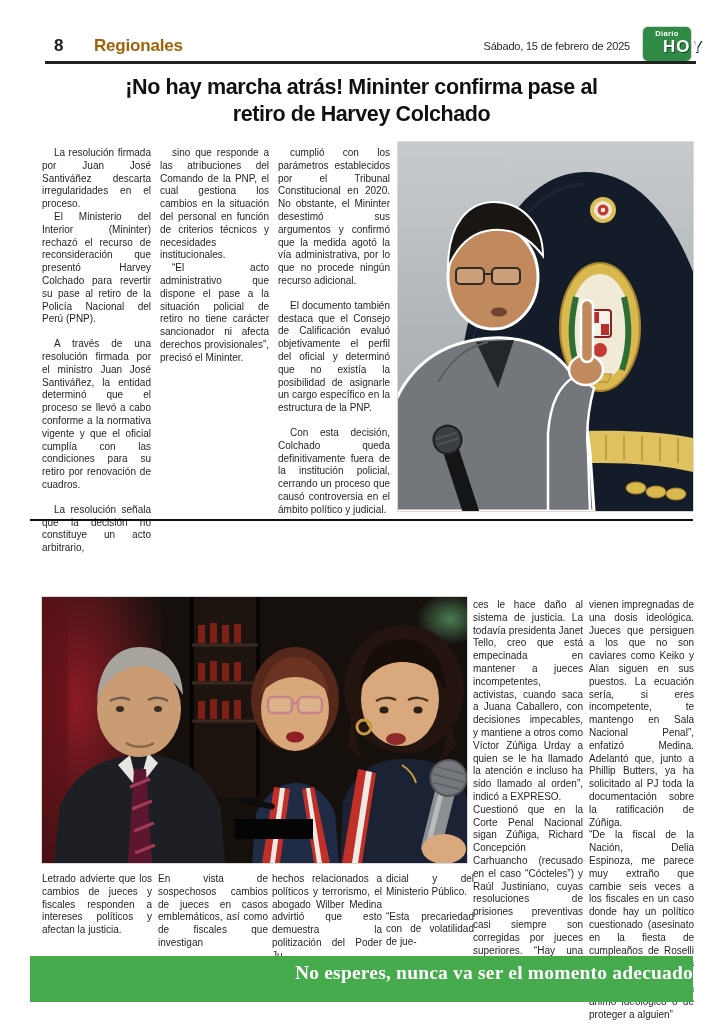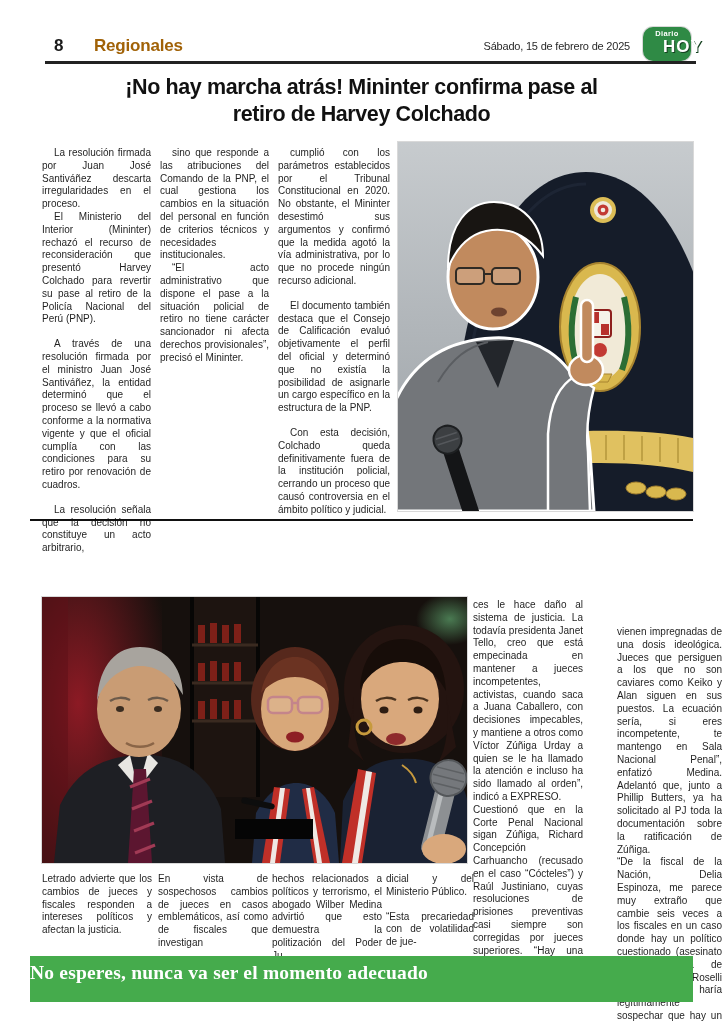--- a/index.html
+++ b/index.html
@@ -11,21 +11,21 @@
   html,body{margin:0;padding:0;background:#ffffff;}
   #page{
     position:relative;width:723px;height:1024px;background:#ffffff;overflow:hidden;
     font-family:"Liberation Sans", sans-serif;
   }
   
   .pagenum{position:absolute;left:54px;top:36px;font-size:17px;font-weight:bold;color:#1a1a1a;}
   .section{position:absolute;left:94px;top:36px;font-size:17px;font-weight:bold;color:#a16207;letter-spacing:-0.2px;}
   .date{position:absolute;left:420px;top:40px;width:210px;text-align:right;font-size:11px;color:#2a2a2a;letter-spacing:-0.2px;}
   .logo{position:absolute;left:643px;top:27px;width:48px;height:34px;background:var(--logo_green);
-        border-radius:10px;text-align:center;color:#fff;box-shadow:0 0 0 1px rgba(0,0,0,0.15);}
+        border-radius:5px;text-align:center;color:#fff;box-shadow:0 0 0 1px rgba(0,0,0,0.15);}
   .logo .logo-top{display:block;font-size:7.5px;font-weight:bold;margin-top:2px;letter-spacing:0.4px;}
   .logo .logo-main{display:block;font-size:17px;font-weight:bold;line-height:18px;letter-spacing:1px;
         text-shadow:1px 1px 0 #14401f;padding-left:20px;}
   .header-rule{position:absolute;left:45px;top:61px;width:651px;height:3px;background:#222;}
   
   .headline{position:absolute;left:30px;width:663px;text-align:center;font-weight:bold;color:var(--headline_color);letter-spacing:-0.4px;}
   .headline-1{top:74px;font-size:21.5px;line-height:27px;}
   .headline-2{top:528px;font-size:19.5px;line-height:26.5px;}
   
   .col{position:absolute;font-size:10px;line-height:12.8px;text-align:justify;color:var(--text_color);}
@@ -33,21 +33,21 @@
   .col.indent p{text-indent:12px;}
   .col p.gap{margin-top:12px;}
   
   .photo{position:absolute;box-shadow:0 0 0 1px #d9d9d9;overflow:hidden;}
   .photo svg{display:block;}
   
   .divider{position:absolute;left:30px;top:519px;width:663px;height:2px;background:#111;}
   
   .banner{position:absolute;left:30px;top:956px;width:663px;height:46px;background:var(--accent_green);
           color:#ffffff;font-family:"Liberation Serif", serif;font-weight:bold;font-size:19.5px;
-          text-align:left;box-sizing:border-box;padding-top:6px;letter-spacing:0.2px;}
+          text-align:right;box-sizing:border-box;padding-top:6px;letter-spacing:0.2px;}
 </style>
 </head>
 <body>
 
 <div id="page">
 
   <div class="pagenum">8</div>
   <div class="section">Regionales</div>
   <div class="date">Sábado, 15 de febrero de 2025</div>
   <div class="logo">
@@ -262,21 +262,21 @@
         </g>
         <ellipse cx="402" cy="252" rx="22" ry="15" fill="#d9a87c"></ellipse>
       </g>
     </svg>
   </div>
 
   <div class="col" style="left:473px;top:599px;width:110px;height:358px;">
     <p>ces le hace daño al sistema de justicia. La todavía presidenta Janet Tello, creo que está empecinada en mantener a jueces incompetentes, activistas, cuando saca a Juana Caballero, con decisiones impecables, y mantiene a otros como Víctor Zúñiga Urday a quien se le ha llamado la atención e incluso ha sido llamado al orden”, indicó a EXPRESO.</p>
     <p>Cuestionó que en la Corte Penal Nacional sigan Zúñiga, Richard Concepción Carhuancho (recusado en el caso “Cócteles”) y Raúl Justiniano, cuyas resoluciones de prisiones preventivas casi siempre son corregidas por jueces superiores. “Hay una concepción ideológica en los cambios. Sus decisiones</p>
   </div>
-  <div class="col" style="left:589px;top:626px;width:105px;height:358px;margin-left:28px;">
+  <div class="col" style="left:589px;top:599px;width:105px;height:358px;">
     <p>vienen impregnadas de una dosis ideológica. Jueces que persiguen a los que no son caviares como Keiko y Alan siguen en sus puestos. La ecuación sería, si eres incompetente, te mantengo en Sala Nacional Penal”, enfatizó Medina. Adelantó que, junto a Phillip Butters, ya ha solicitado al PJ toda la documentación sobre la ratificación de Zúñiga.</p>
     <p>“De la fiscal de la Nación, Delia Espinoza, me parece muy extraño que cambie seis veces a los fiscales en un caso donde hay un político cuestionado (asesinato en la fiesta de cumpleaños de Roselli Amuruz). Nos haría legítimamente sospechar que hay un ánimo ideológico o de proteger a alguien”</p>
   </div>
 
   <div class="col" style="left:42px;top:873px;width:110px;height:88px;">
     <p>Letrado advierte que los cambios de jueces y fiscales responden a intereses políticos y afectan la justicia.</p>
   </div>
   <div class="col" style="left:158px;top:873px;width:110px;height:88px;">
     <p>En vista de sospechosos cambios de jueces en casos emblemáticos, así como de fiscales que investigan</p>
   </div>

